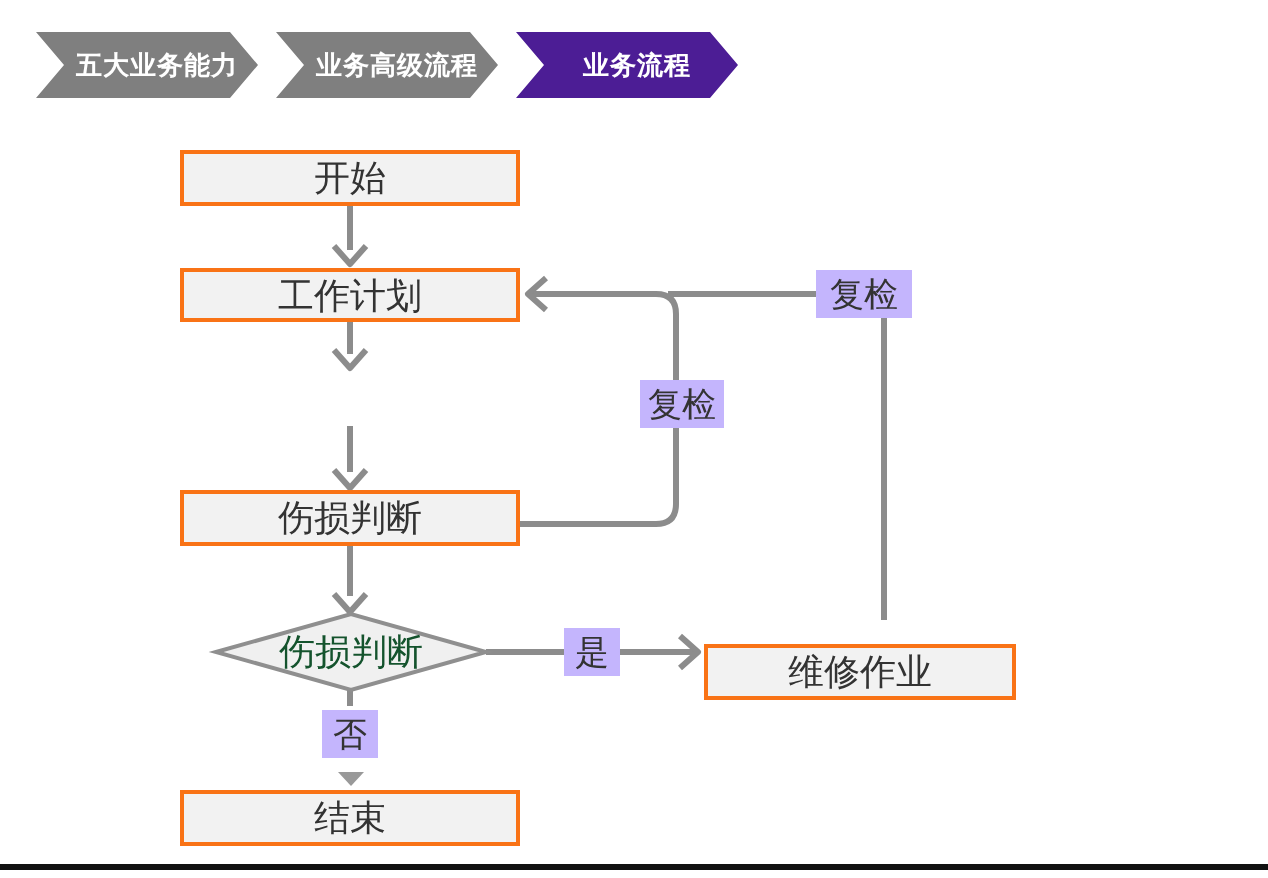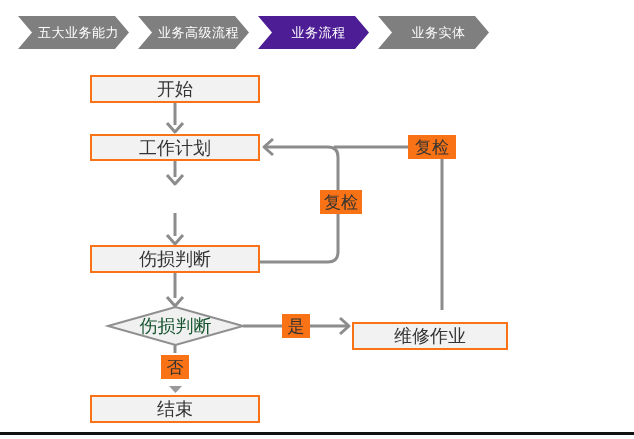--- a/index.html
+++ b/index.html
@@ -6,21 +6,21 @@
   #canvas {
     position:relative; width:634px; height:439px;
     background:#ffffff; overflow:hidden;
     font-family:"Liberation Sans", sans-serif;
   }
 
   
   .nav-tab {
     position:absolute; top:16px; height:33px; width:111px;
     background:#7f7f7f; color:#ffffff;
-    font-size:13px; font-weight:normal; letter-spacing:0.5px;
+    font-size:13px; font-weight:bold; letter-spacing:0.5px;
     display:flex; align-items:center; justify-content:center;
     box-sizing:border-box; padding-left:10px;
     clip-path:polygon(0 0, calc(100% - 14px) 0, 100% 50%, calc(100% - 14px) 100%, 0 100%, 14px 50%);
     cursor:pointer; white-space:nowrap;
   }
   .nav-tab.active { background:#4c1d95; }
   .t0{left:18px;} .t1{left:138px;} .t2{left:258px;} .t3{left:378px;} .t4{left:498px;}
 
   
   .node {
@@ -39,21 +39,21 @@
 
   .diamond-text {
     position:absolute; left:112px; top:314px; width:127px; height:24px;
     color:#14532d; font-size:18px;
     display:flex; align-items:center; justify-content:center;
     white-space:nowrap;
   }
 
   
   .edge-label {
-    position:absolute; background:#f97316; color:#333333;
+    position:absolute; background:#c4b5fd; color:#333333;
     font-size:17px; display:flex; align-items:center; justify-content:center;
     white-space:nowrap;
   }
   .l-recheck1 { left:320px; top:190px; width:42px; height:24px; }
   .l-recheck2 { left:408px; top:135px; width:48px; height:24px; }
   .l-yes      { left:282px; top:314px; width:28px; height:24px; }
   .l-no       { left:161px; top:355px; width:28px; height:24px; }
 
   #connector-layer { position:absolute; left:0; top:0; pointer-events:none; }
 
@@ -68,23 +68,20 @@
 <div id="canvas">
 
   <div class="nav-tab t0">
     <span>五大业务能力</span>
   </div>
   <div class="nav-tab t1">
     <span>业务高级流程</span>
   </div>
   <div class="nav-tab t2 active">
     <span>业务流程</span>
-  </div>
-  <div class="nav-tab t3">
-    <span>业务实体</span>
   </div>
 
   <svg id="connector-layer" width="634" height="439" viewBox="0 0 634 439">
     <g fill="none" stroke="#8c8c8c" stroke-width="3" stroke-linejoin="round">
 
       <path d="M175,103 L175,125"></path>
       <path d="M167,123 L175,132 L183,123"></path>
 
       <path d="M175,161 L175,177"></path>
       <path d="M167,175 L175,184 L183,175"></path>

